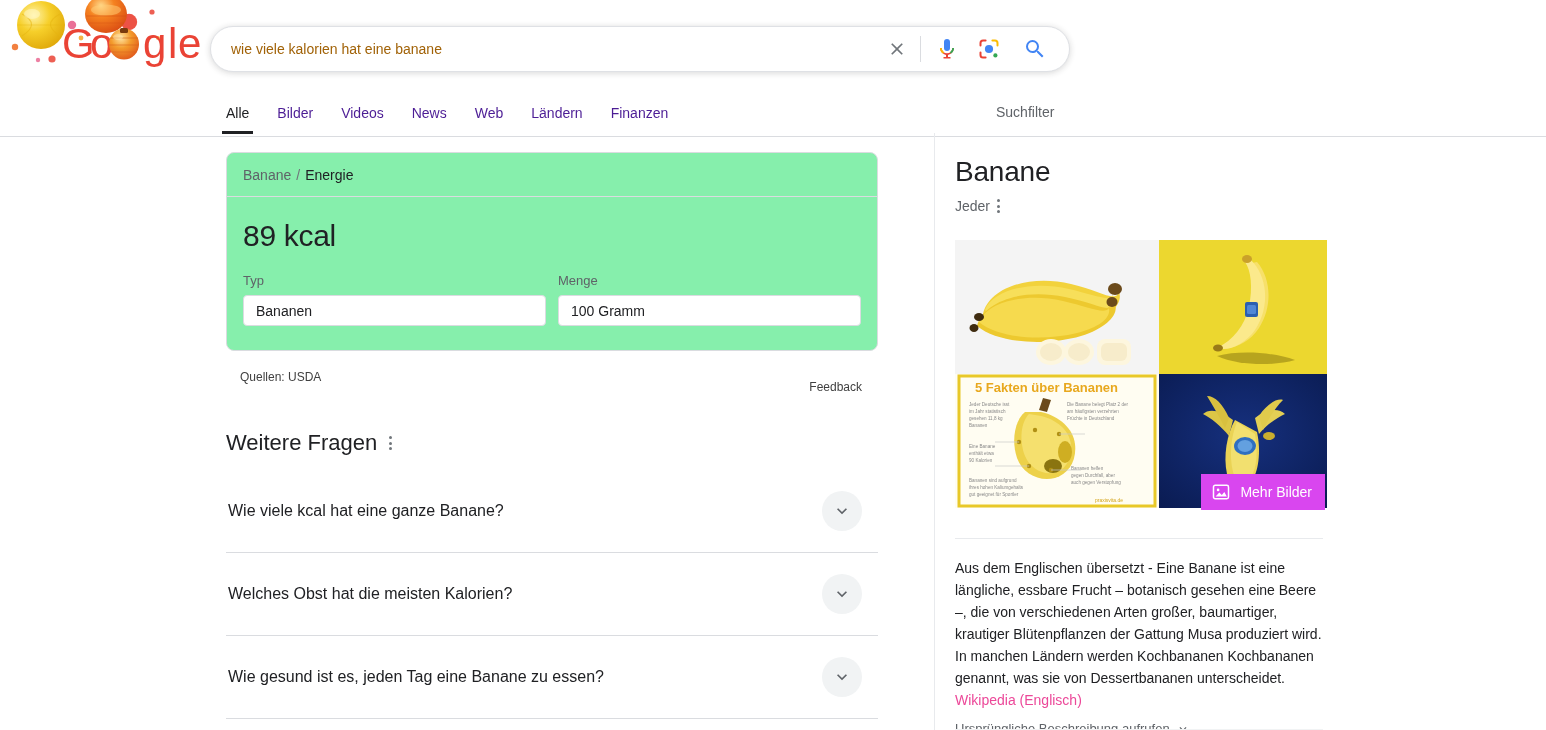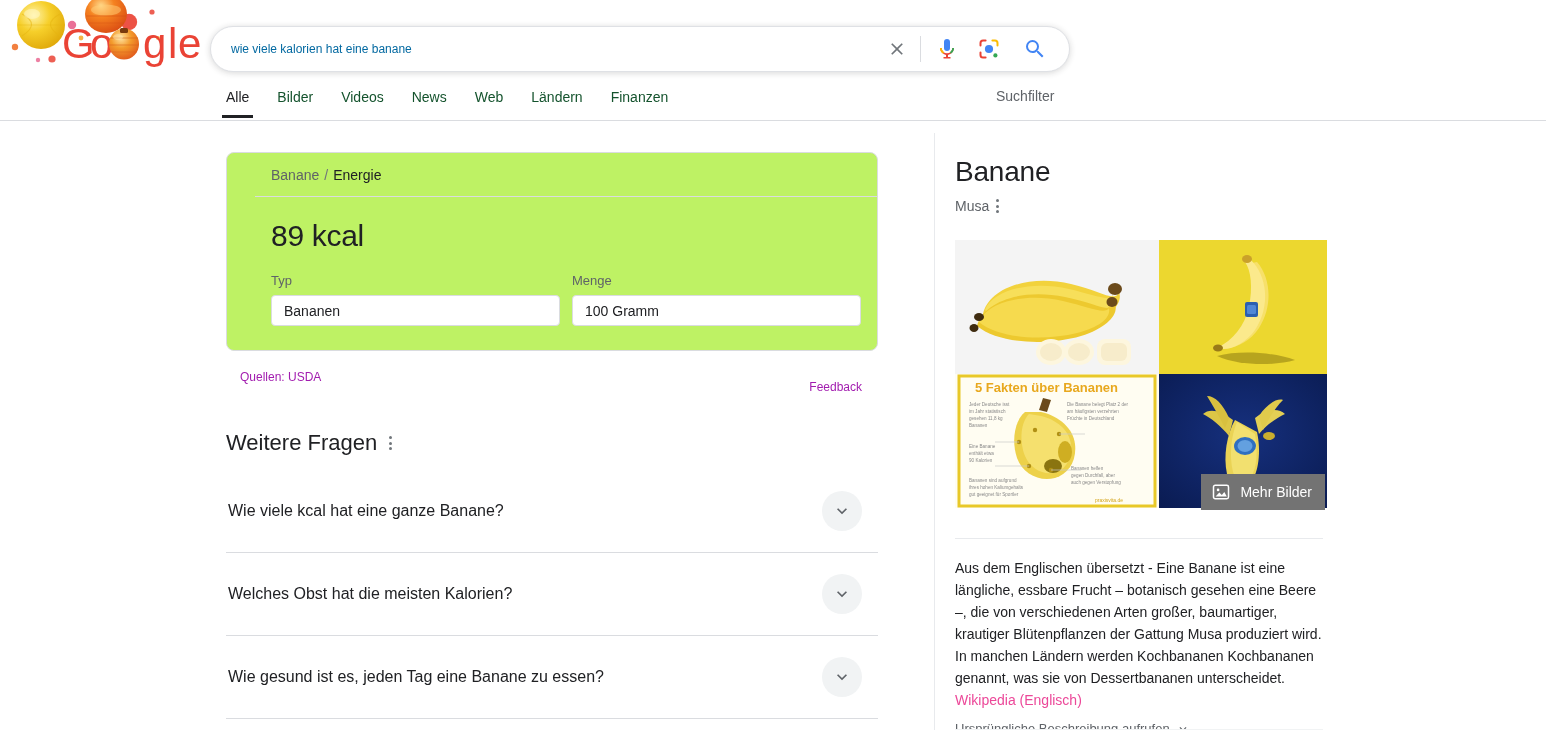--- a/index.html
+++ b/index.html
@@ -26,43 +26,43 @@
     width: 860px; height: 46px;
     border: 1px solid #dfe1e5;
     border-radius: 24px;
     background: #fff;
     box-shadow: 0 1px 6px rgba(32,33,36,.18);
     display: flex; align-items: center;
   }
   #search-input {
     flex: 1; border: none; outline: none; background: transparent;
     font-family: "Liberation Sans", sans-serif;
-    font-size: 12px; color: #0369a1;
+    font-size: 14px; color: #a16207;
     padding: 0 0 0 20px; height: 100%;
   }
   .sb-icon {
     display: flex; align-items: center; justify-content: center;
     cursor: pointer;
   }
   #clear-btn { width: 34px; height: 34px; margin-right: 4px; }
   #sb-divider { width: 1px; height: 26px; background: #dadce0; margin: 0 10px 0 2px; }
   #mic-btn { width: 32px; height: 32px; }
   #lens-btn { width: 32px; height: 32px; margin-left: 10px; }
   #search-btn { width: 32px; height: 32px; margin: 0 18px 0 14px; }
 
   #tabs-row {
-    position: absolute; left: 0; top: 80px;
+    position: absolute; left: 0; top: 96px;
     width: 100%; height: 41px; text-align: right;
   }
   #tabs {
     position: absolute; left: 226px; top: 0;
     display: flex; align-items: flex-start; gap: 0;
   }
   .tab {
-    font-size: 14px; color: #14532d;
+    font-size: 14px; color: #4c1d95;
     padding: 8px 0 12px 0; margin-right: 28px;
     cursor: pointer; position: relative;
     line-height: 18px;
   }
   .tab.active { color: #202124; font-weight: 400; }
   .tab.active::after {
     content: ""; position: absolute;
     left: -4px; right: -4px; bottom: 0; height: 3px;
     background: #202124;
   }
@@ -77,23 +77,22 @@
 
   
   #main { position: relative; width: 100%; height: 597px; }
 
   
   #left-col { position: absolute; left: 226px; top: 19px; width: 652px; }
 
   #calorie-card {
     border: 1px solid #dadce0;
     border-radius: 8px;
-    background: #bef264;
+    background: #86efac;
     overflow: hidden;
-    padding-left: 28px;
   }
   #breadcrumb-row {
     padding: 14px 16px 13px 16px;
     border-bottom: 1px solid #dadce0;
     font-size: 14px; color: #5f6368;
   }
   #breadcrumb-row .crumb { color: #5f6368; cursor: pointer; }
   #breadcrumb-row .sep { margin: 0 5px; color: #70757a; }
   #breadcrumb-row .crumb.current { color: #202124; }
 
@@ -111,21 +110,21 @@
   .field-box {
     border: 1px solid #dadce0; border-radius: 4px;
     height: 31px; display: flex; align-items: center;
     padding: 0 12px; font-size: 14px; color: #202124;
     background: #fff; cursor: pointer;
   }
 
   #card-footer {
     display: flex; justify-content: space-between; align-items: center;
     padding: 9px 2px 0 14px;
-    font-size: 12px; color: #a21caf;
+    font-size: 12px; color: #404040;
   }
   #card-footer .feedback { cursor: pointer; padding-right: 14px; margin-top: 20px; }
 
   
   #paa { margin-top: 36px; }
   #paa-header {
     display: flex; align-items: center; gap: 9px;
     margin-bottom: 14px;
     margin-top: 16px;
   }
@@ -174,21 +173,21 @@
     width: 372px; height: 272px;
     display: grid;
     grid-template-columns: 204px 168px;
     grid-template-rows: 134px 134px;
     gap: 0;
     overflow: hidden;
   }
   .kp-img { position: relative; overflow: hidden; }
   #mehr-bilder {
     position: absolute; right: 2px; bottom: 2px;
-    background: #737373; color: #fff;
+    background: #d946ef; color: #fff;
     display: flex; align-items: center; gap: 9px;
     padding: 8px 13px 8px 10px;
     font-size: 14px; cursor: pointer;
   }
 
   #kp-sep {
     width: 368px; height: 1px; background: #e8eaed;
     margin: 26px 0 18px 0;
   }
 
@@ -400,21 +399,21 @@
         </div>
       </div>
 
     </div>
   </div>
 
   <div id="kp">
     <div id="kp-title">Banane</div>
 
     <div id="kp-subtitle-row">
-      <div id="kp-subtitle">Musa</div>
+      <div id="kp-subtitle">Jeder</div>
       <div class="kebab">
         <span></span>
           <span></span>
           <span></span>
       </div>
     </div>
 
     <div id="kp-images">
 
       <div class="kp-img">

